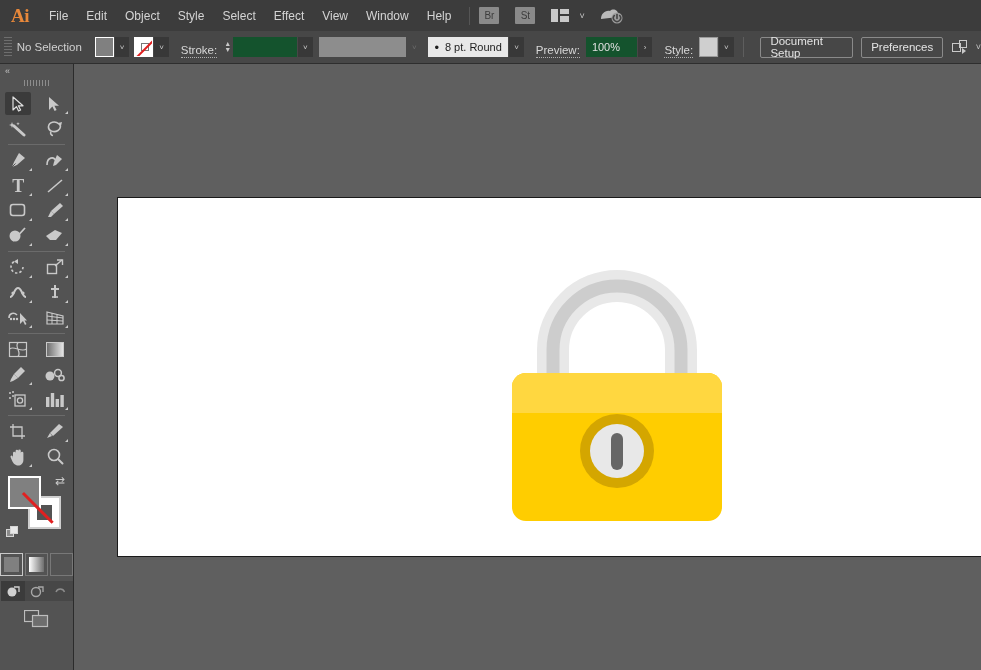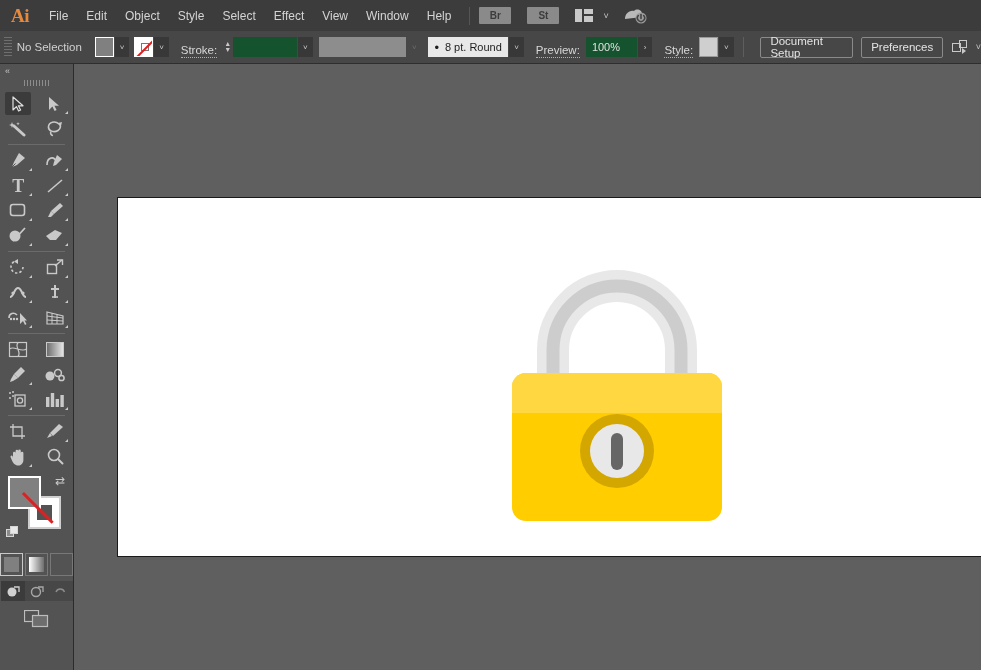--- a/index.html
+++ b/index.html
@@ -45,25 +45,25 @@
     padding: 6px 9px;
     white-space: nowrap;
     line-height: 1;
   }
   .menu-sep-v {
     width: 1px; height: 18px;
     background: #555;
     margin: 0 9px;
   }
   .mini-btn {
-    width: 32px; height: 17px;
+    width: 20px; height: 17px;
     background: #8a8a8a;
     color: #3c3c3c;
     font-size: 10px;
-    font-weight: bold;
+    font-weight: normal;
     display: flex;
     align-items: center;
     justify-content: center;
     border-radius: 1px;
     margin-right: 16px;
   }
   .layout-icon { display:flex; align-items:center; margin-right: 4px; }
   .chev { color:#c9c9c9; font-size:9px; margin-left:6px; }
   .cc-icon { margin-left: 14px; display:flex; align-items:center; }
 

